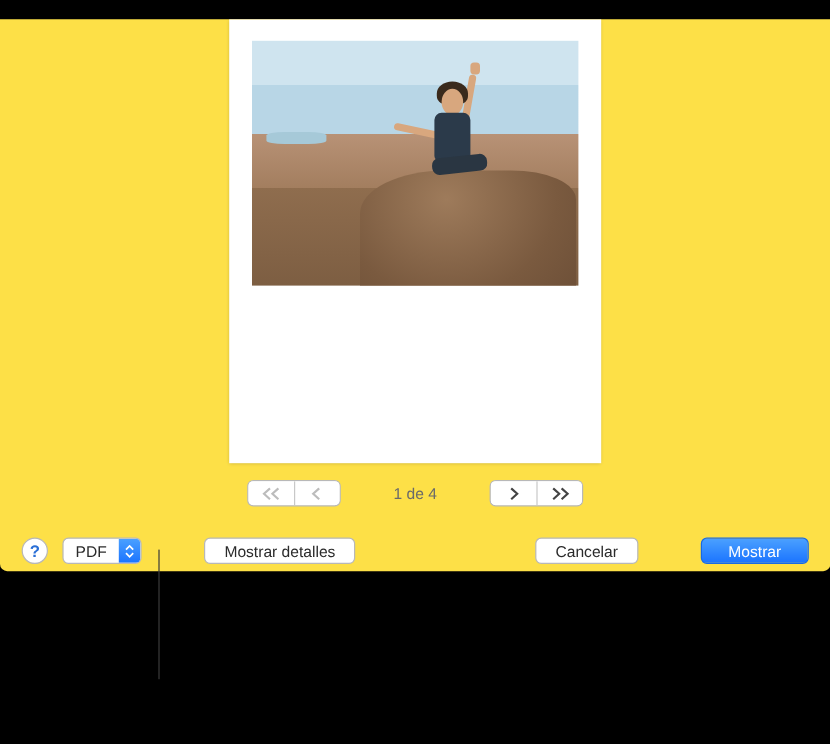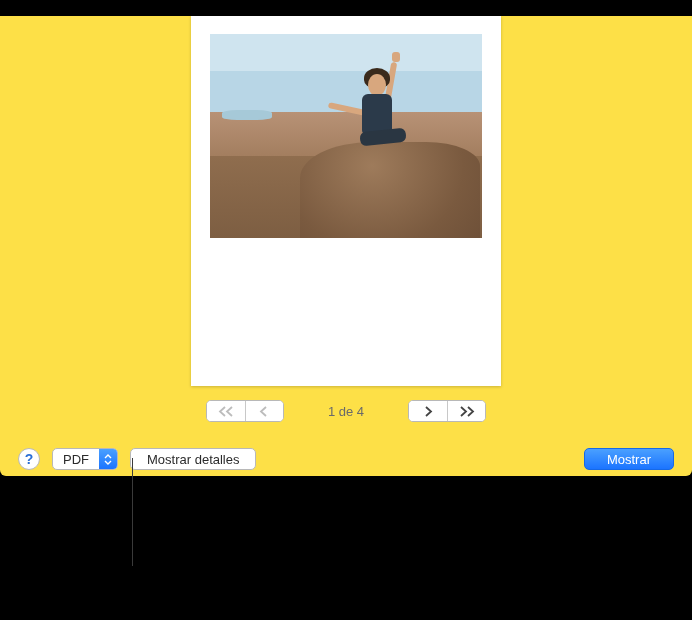--- a/index.html
+++ b/index.html
@@ -197,20 +197,21 @@
       height: 22px;
       border: 1px solid #b8b8b8;
       border-radius: 5px;
       background: #fff;
       font-size: 13px;
       color: #2b2b2b;
       padding: 0 16px;
       display: flex;
       align-items: center;
       cursor: pointer;
+      margin-left: 40px;
     }
     .spacer { flex: 1; }
     .btn.primary {
       background: linear-gradient(#4aa0ff, #1b74ff);
       border-color: #1769e6;
       color: #fff;
       padding: 0 22px;
     }
     .callout-line {
       position: absolute;
@@ -283,20 +284,23 @@
           </svg>
         <svg width="8" height="5" viewBox="0 0 8 5">
             <path d="M1 1 L4 4 L7 1" fill="none" stroke="#fff" stroke-width="1.4"></path>
           </svg>
       </span>
     </div>
     <div class="btn">
       <span>Mostrar detalles</span>
     </div>
     <div class="spacer"></div>
+    <div class="btn">
+      <span>Cancelar</span>
+    </div>
     <div class="btn primary">
       <span>Mostrar</span>
     </div>
   </div>
 
 </div>
 
 <div class="callout-line"></div>
 
 </body></html>

